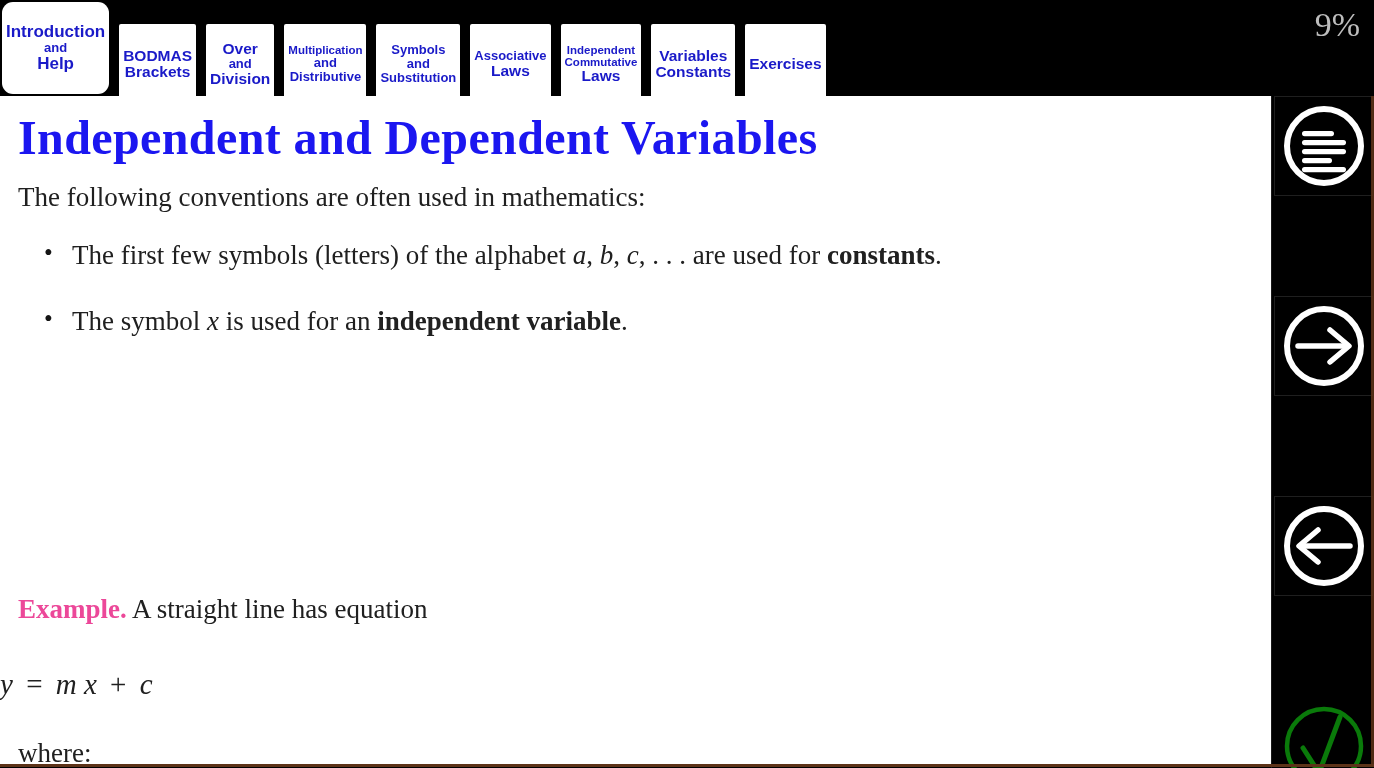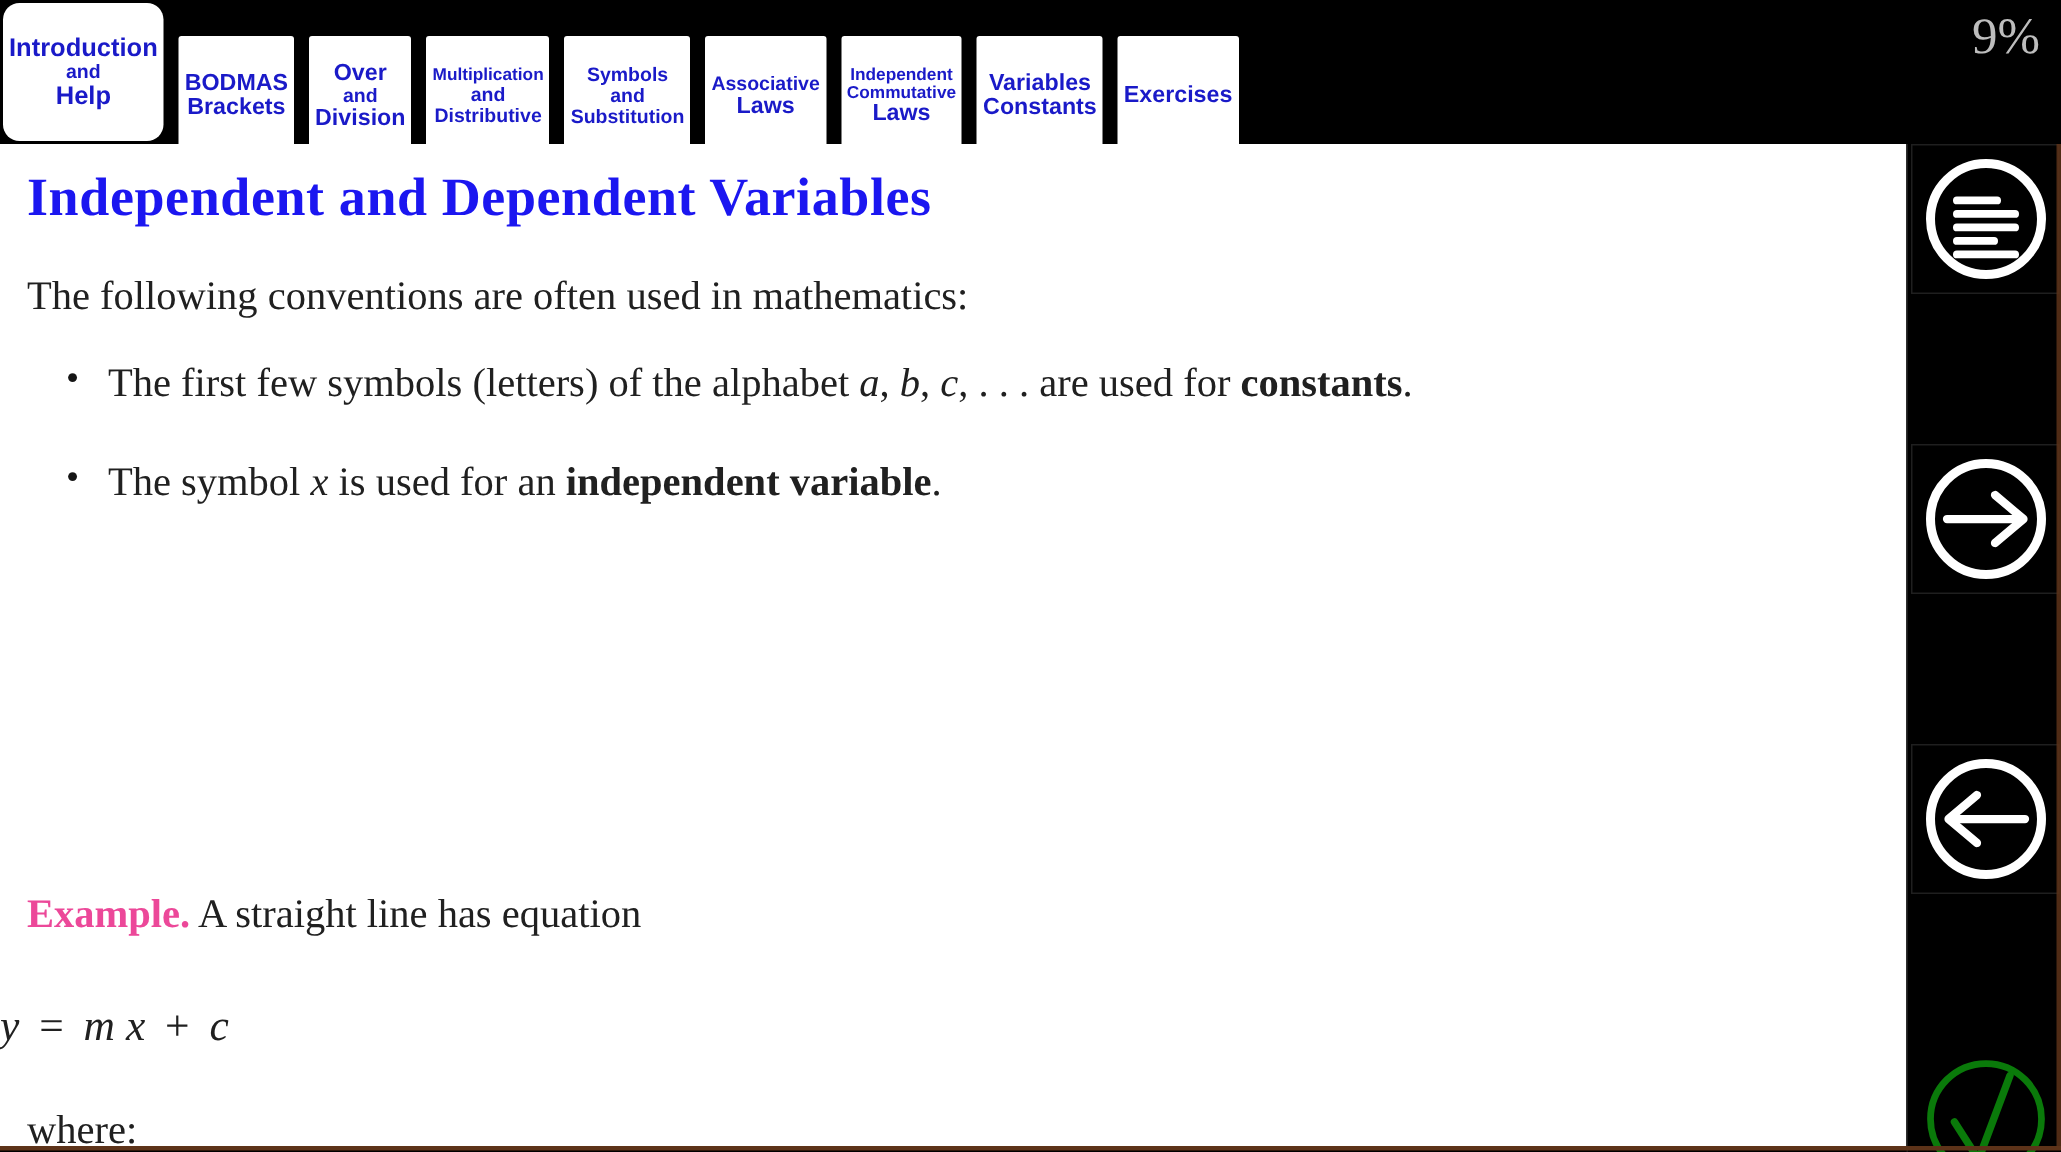--- a/index.html
+++ b/index.html
@@ -85,21 +85,21 @@
     overflow: hidden;
     color: #1c1c1c;
   }
 
   #slide-title {
     position: absolute;
     left: 18px;
     top: 14px;
     font-family: "Liberation Serif", "DejaVu Serif", serif;
     font-weight: bold;
-    font-size: 36px;
+    font-size: 48px;
     color: #1b16f0;
     letter-spacing: 0.4px;
     white-space: nowrap;
   }
 
   #lead-line {
     position: absolute;
     left: 18px;
     top: 88px;
     font-size: 27px;

